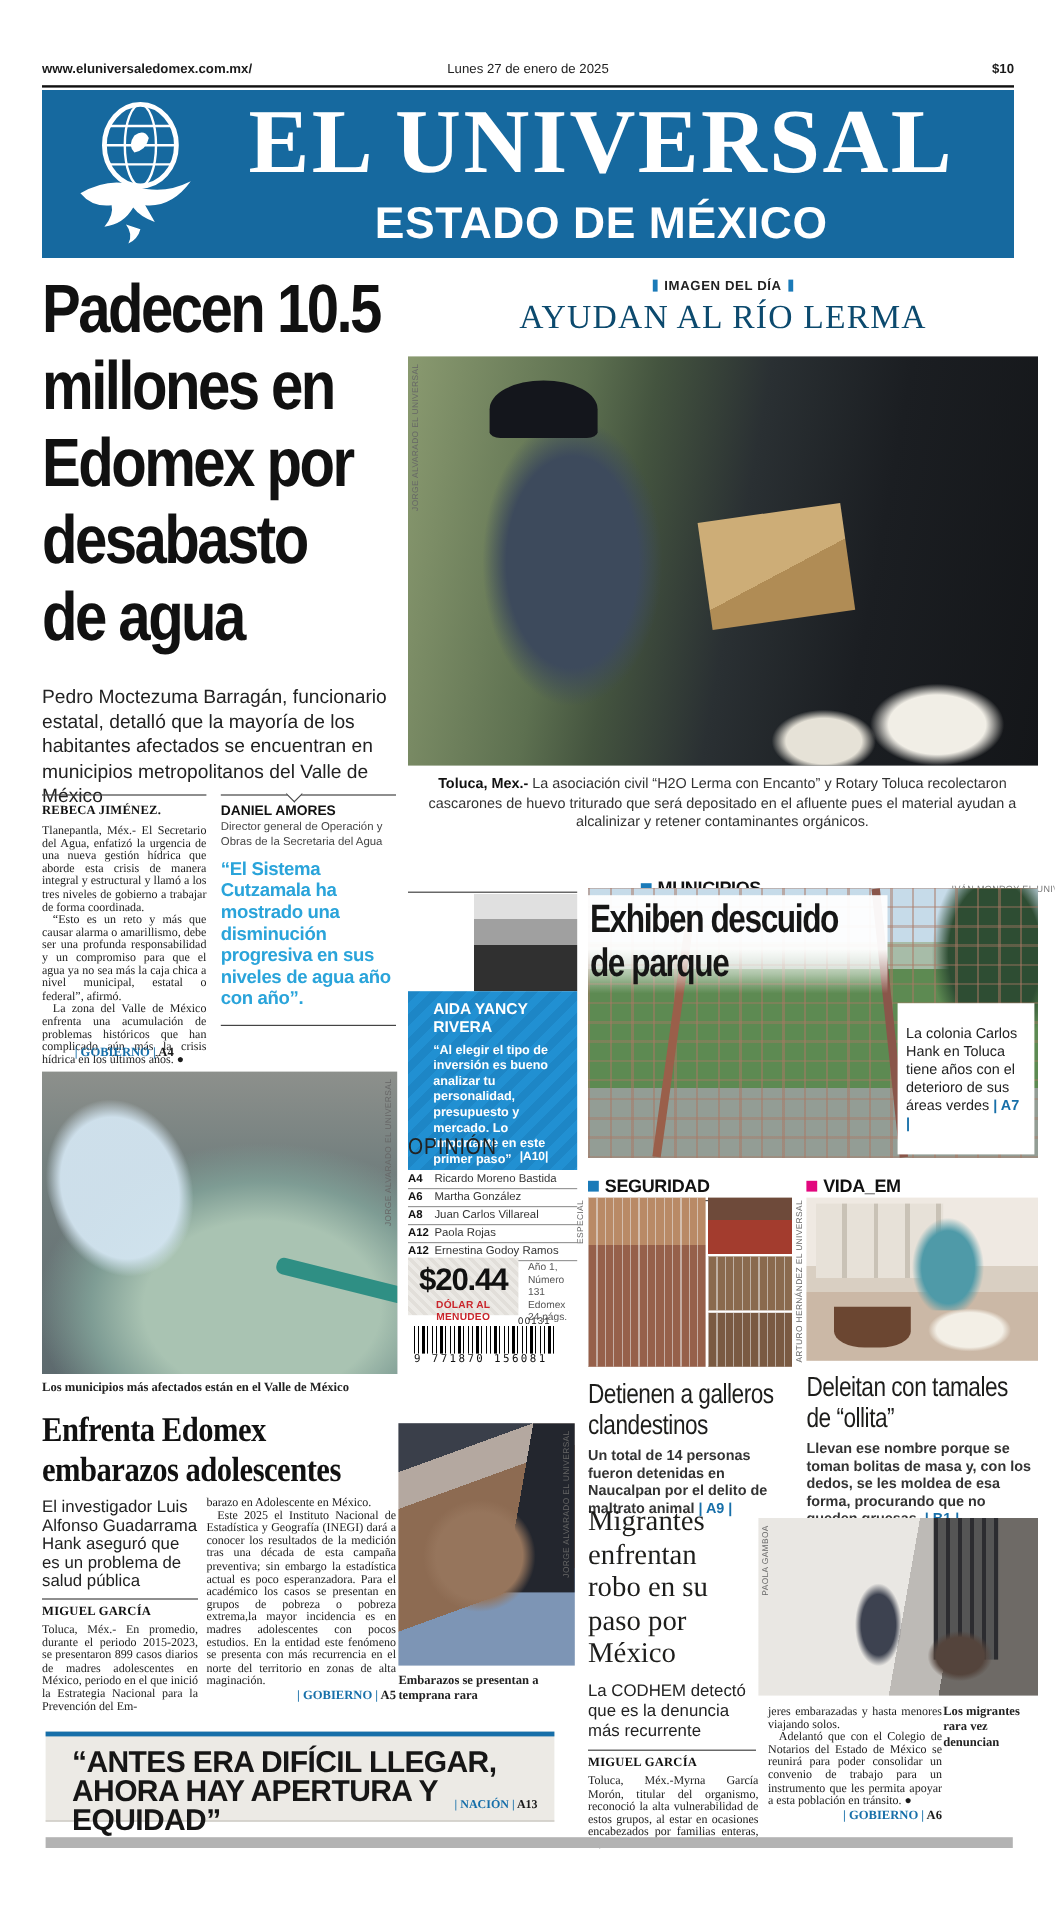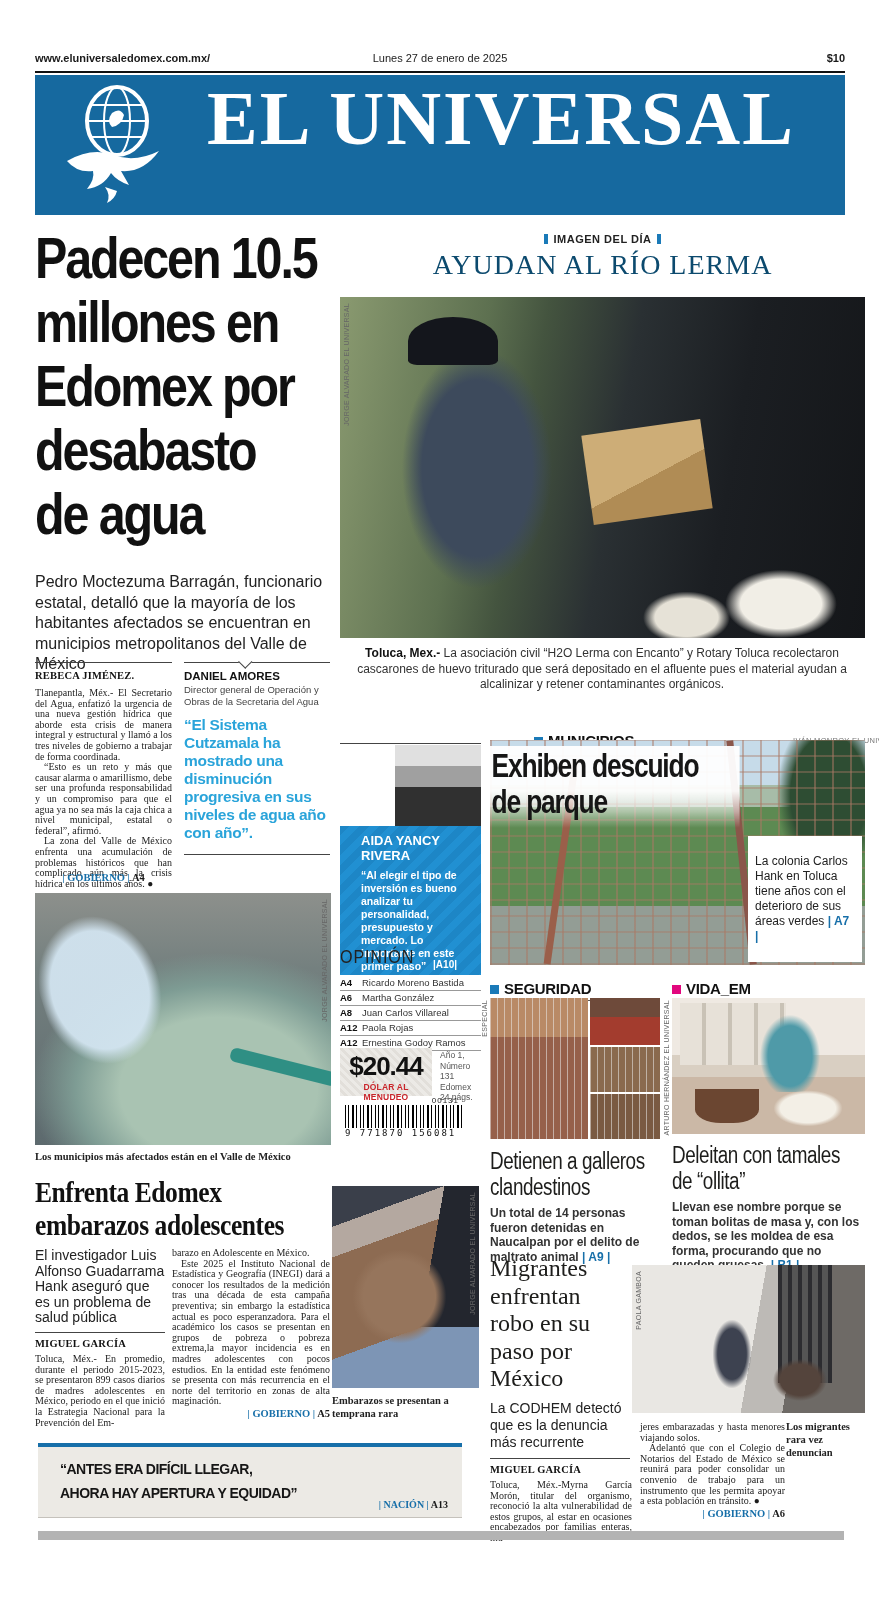--- a/index.html
+++ b/index.html
@@ -112,21 +112,21 @@
   .bc-bars{height:23px;background:repeating-linear-gradient(90deg,#000 0 1px,#fff 1px 3px,#000 3px 4px,#fff 4px 7px,#000 7px 9px,#fff 9px 11px,#000 11px 12px,#fff 12px 15px);}
   .bc-num{font-family:"DejaVu Sans Mono",monospace;font-size:9px;letter-spacing:2px;color:#111;}
   
   .emb-head{left:35px;top:1176px;width:336px;font-family:"Liberation Serif",serif;font-weight:bold;font-size:29px;line-height:33px;color:#111;letter-spacing:-.5px;transform:scaleX(.88);transform-origin:0 0;}
   .emb-deck{left:35px;top:1248px;width:130px;font-size:14px;line-height:15.5px;color:#222;}
   
   .mig-head{left:490px;top:1255px;width:150px;font-family:"Liberation Serif",serif;font-size:24px;line-height:27.5px;color:#1d1d1b;}
   .mig-deck{left:490px;top:1400px;width:140px;font-size:14px;line-height:17px;color:#222;}
   
   .bq{left:38px;top:1443px;width:424px;height:75px;background:#eceae5;border-top:4px solid #176fa9;border-bottom:1px solid #c5c2bc;box-sizing:border-box;}
-  .bq-text{position:absolute;left:22px;top:10px;font-weight:bold;font-size:14px;line-height:24px;letter-spacing:-.5px;color:#161616;}
+  .bq-text{position:absolute;left:22px;top:10px;font-weight:bold;font-size:25px;line-height:24px;letter-spacing:-.5px;color:#161616;}
   .bq-link{position:absolute;right:14px;bottom:7px;font-family:"Liberation Serif",serif;font-weight:bold;font-size:10px;}
   .graybar{left:38px;top:1531px;width:806px;height:9px;background:#b3b3b3;}
 </style>
 </head>
 <body>
 
 <div class="page">
 
   <div class="abs topbar">
     <span class="url">www.eluniversaledomex.com.mx/</span>
@@ -140,20 +140,21 @@
       <ellipse cx="60" cy="38" rx="30" ry="34" fill="none" stroke="#fff" stroke-width="4"></ellipse>
       <ellipse cx="60" cy="38" rx="13" ry="34" fill="none" stroke="#fff" stroke-width="2"></ellipse>
       <line x1="30" y1="38" x2="90" y2="38" stroke="#fff" stroke-width="2"></line>
       <line x1="33" y1="22" x2="87" y2="22" stroke="#fff" stroke-width="2"></line>
       <line x1="33" y1="54" x2="87" y2="54" stroke="#fff" stroke-width="2"></line>
       <path d="M55 30 q8 -6 12 2 q-2 10 -12 12 q-6 -6 0 -14z" fill="#fff"></path>
       <path d="M10 78 q25 -14 46 -6 q22 8 46 -4 q-16 22 -38 20 l8 14 q-12 -4 -18 -12 q-8 14 -24 16 q8 -10 6 -18 q-16 2 -26 -10z" fill="#fff"></path>
       <path d="M48 104 q6 8 2 16 q8 -4 10 -12z" fill="#fff"></path>
     </svg>
     <div class="mh-title">EL UNIVERSAL</div>
+    <div class="mh-sub">ESTADO DE MÉXICO</div>
   </div>
 
   <div class="abs lead-headline pre">Padecen 10.5
 millones en
 Edomex por
 desabasto
 de agua</div>
   <div class="abs lead-deck">Pedro Moctezuma Barragán, funcionario estatal, detalló que la mayoría de los habitantes afectados se encuentran en municipios metropolitanos del Valle de México</div>
   <div class="abs colrule" style="left:35px;top:662px;width:137px;"></div>
   <div class="abs colrule" style="left:184px;top:662px;width:146px;">

